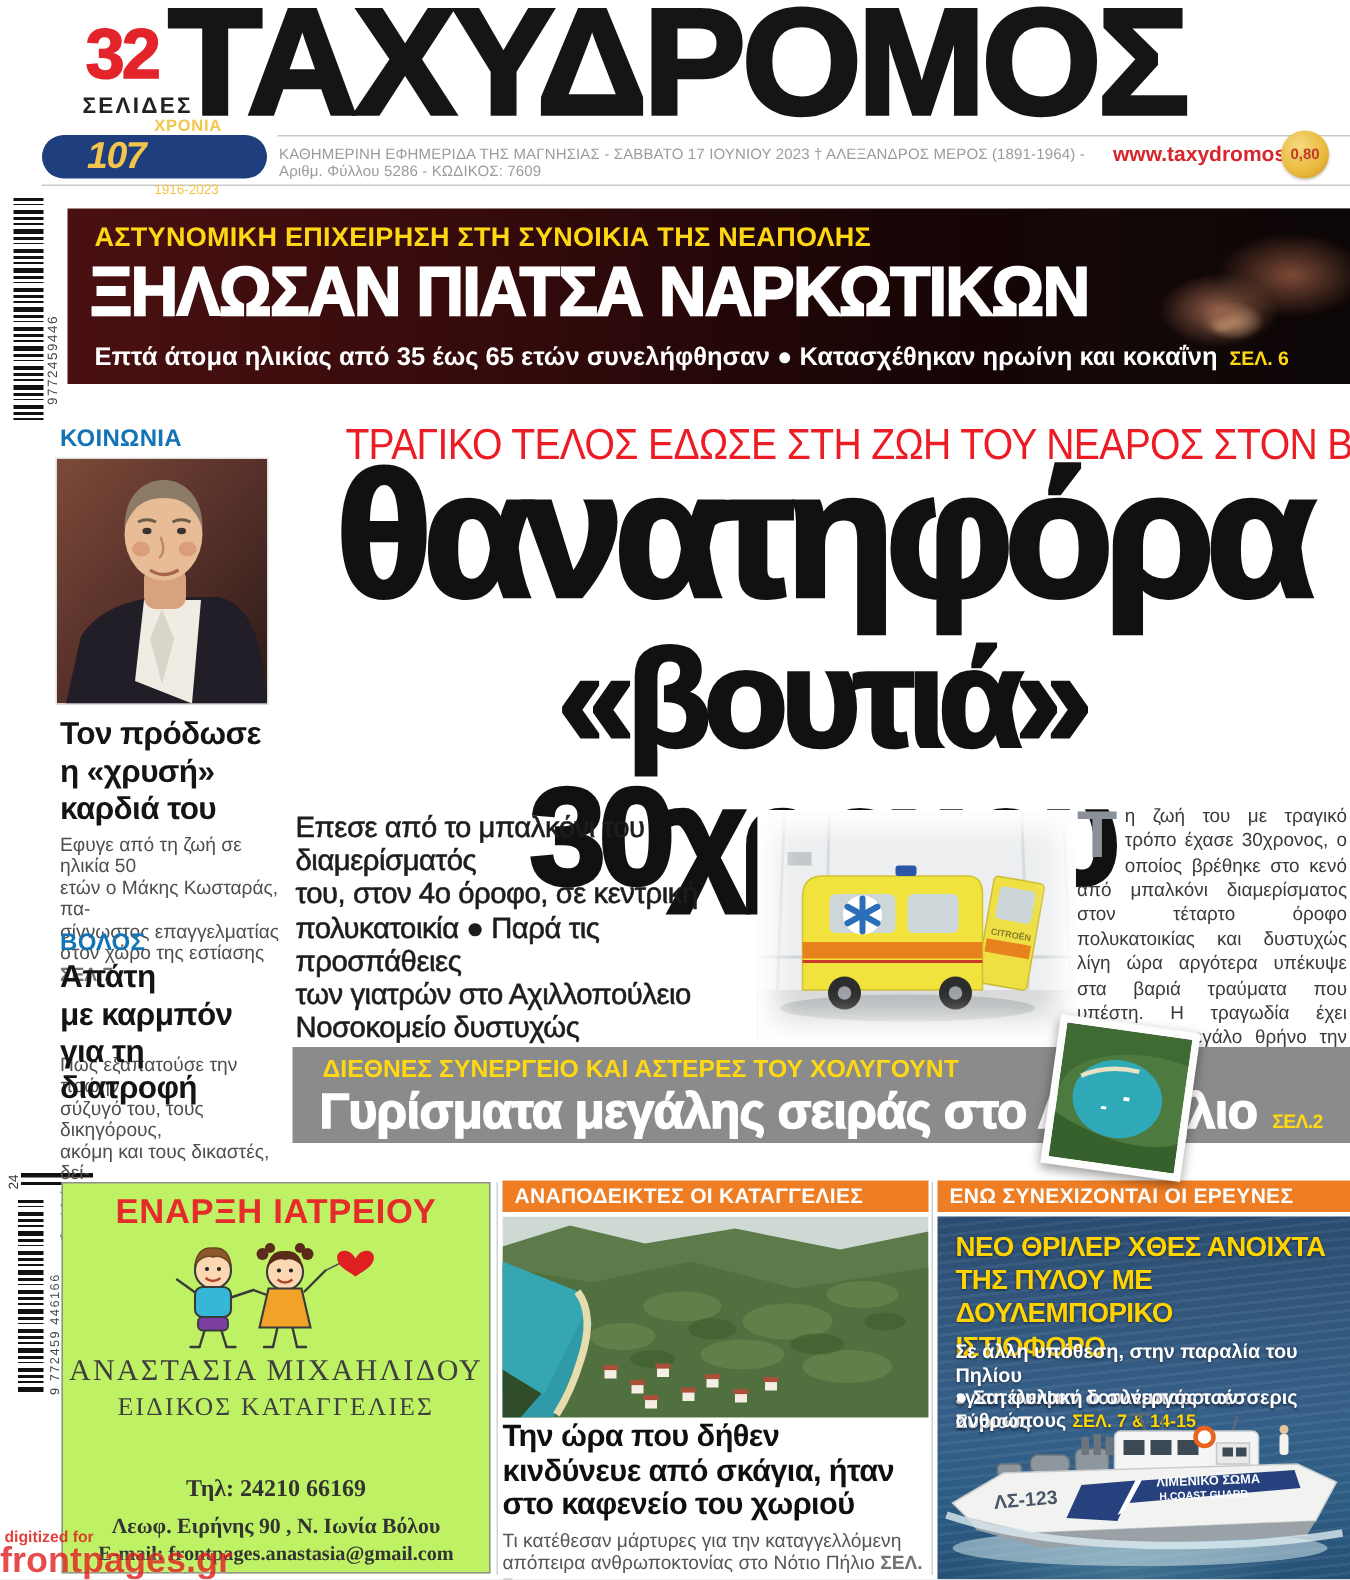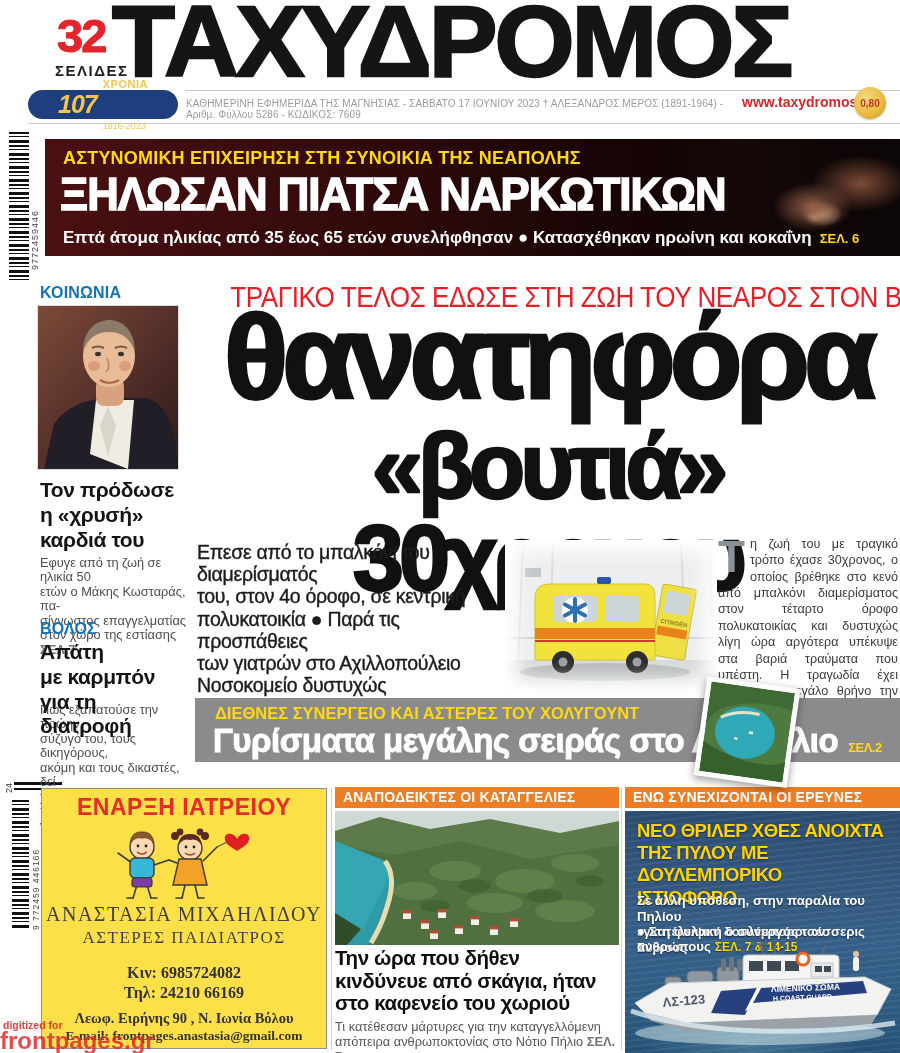--- a/index.html
+++ b/index.html
@@ -90,21 +90,21 @@
   .series-head { left:18px; top:24px; font-size:33px; font-weight:bold; color:#fff; letter-spacing:-0.5px;
                  -webkit-text-stroke:1px #fff; white-space:nowrap; }
   .series-head .ref { color:#ffd814; font-size:13px; font-weight:bold; -webkit-text-stroke:0; margin-left:10px; }
   .polaroid { left:700px; top:682px; width:94px; height:100px; background:#fdfdfd; padding:5px;
               transform:rotate(8deg); box-shadow:0 3px 8px rgba(0,0,0,.4); z-index:20; }
 
   
   .vdiv { width:1px; background:#d2d2d2; top:788px; height:262px; }
   .vdiv1 { left:331px; } .vdiv2 { left:621px; }
 
-  .ad-box { left:41px; top:788px; width:286px; height:261px; border:1.5px solid #8f8f8f; background:#fde047; }
+  .ad-box { left:41px; top:788px; width:286px; height:261px; border:1.5px solid #8f8f8f; background:#bef264; }
   .ad-title { left:0; top:5px; width:100%; text-align:center; font-size:23px; font-weight:bold; color:#e62b2b; letter-spacing:.5px; }
   .ad-kids { left:43px; top:34px; }
   .ad-name { left:0; top:114px; width:100%; text-align:center; font-family:"Liberation Serif",serif; font-size:20px; color:#3f3f3f; letter-spacing:1.5px; }
   .ad-spec { left:0; top:139px; width:100%; text-align:center; font-family:"Liberation Serif",serif; font-size:17px; color:#3f3f3f; letter-spacing:1.5px; }
   .ad-mob  { left:0; top:175px; width:100%; text-align:center; font-family:"Liberation Serif",serif; font-size:16px; font-weight:bold; color:#333; }
   .ad-tel  { left:0; top:195px; width:100%; text-align:center; font-family:"Liberation Serif",serif; font-size:16px; font-weight:bold; color:#333; }
   .ad-addr { left:0; top:221px; width:100%; text-align:center; font-family:"Liberation Serif",serif; font-size:14.5px; font-weight:bold; color:#333; }
   .ad-mail { left:0; top:239px; width:100%; text-align:center; font-family:"Liberation Serif",serif; font-size:13.5px; font-weight:bold; color:#333; }
 
   .kicker-bar { height:21px; background:#ee7d23; color:#fff; font-size:14px; font-weight:bold;
@@ -336,22 +336,21 @@
         <circle cx="101" cy="24" r="1.4" fill="#222"></circle>
           <circle cx="109" cy="24" r="1.4" fill="#222"></circle>
         <path d="M100,30 Q105,34 110,30" stroke="#b04030" stroke-width="1.5" fill="none"></path>
         <path d="M94,36 L116,36 L122,62 L88,62 Z" fill="#f2a227" stroke="#3a3a3a" stroke-width="1.4"></path>
 
         <path d="M132,24 Q140,20 148,16" stroke="#555" stroke-width="1.2" fill="none"></path>
         <path d="M152,16 C148,8 138,10 140,17 C141,22 148,25 152,28 C156,25 163,22 164,17 C166,10 156,8 152,16 Z" fill="#e02020"></path>
       </svg>
     </div>
     <div class="abs ad-name">ΑΝΑΣΤΑΣΙΑ ΜΙΧΑΗΛΙΔΟΥ</div>
-    <div class="abs ad-spec">ΑΣΤΕΡΕΣ ΠΑΙΔΙΑΤΡΟΣ</div>
-    <div class="abs ad-mob">Κιν: 6985724082</div>
+    <div class="abs ad-spec">ΕΙΔΙΚΟΣ ΚΑΤΑΓΓΕΛΙΕΣ</div>
     <div class="abs ad-tel">Τηλ: 24210 66169</div>
     <div class="abs ad-addr">Λεωφ. Ειρήνης 90 , Ν. Ιωνία Βόλου</div>
     <div class="abs ad-mail">E-mail: frontpages.anastasia@gmail.com</div>
   </div>
 
   <div class="abs kicker-bar alleg-bar">ΑΝΑΠΟΔΕΙΚΤΕΣ ΟΙ ΚΑΤΑΓΓΕΛΙΕΣ</div>
   <div class="abs alleg-photo">
     <svg width="284" height="134" viewBox="0 0 284 134">
       <rect width="284" height="134" fill="#cfd9d4"></rect>
       <polygon points="0,20 45,6 95,18 155,8 225,22 284,10 284,134 0,134" fill="#5d7a4a"></polygon>

